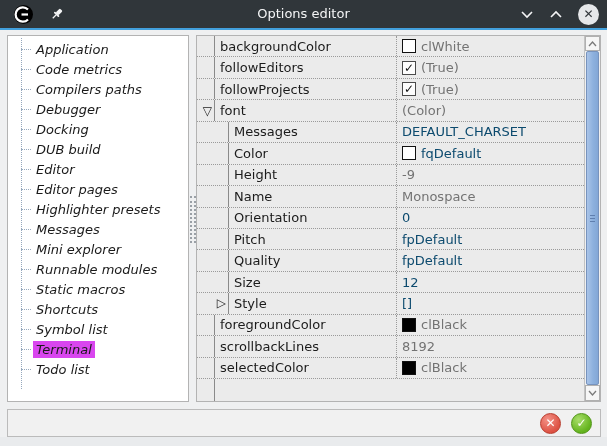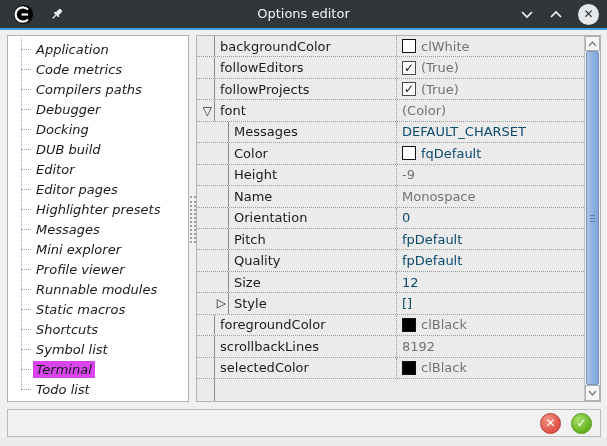--- a/index.html
+++ b/index.html
@@ -144,23 +144,20 @@
         <div class="tree-item">
           <span class="tree-label">Highlighter presets</span>
         </div>
         <div class="tree-item">
           <span class="tree-label">Messages</span>
         </div>
         <div class="tree-item">
           <span class="tree-label">Mini explorer</span>
         </div>
         <div class="tree-item">
-          <span class="tree-label">Profile viewer</span>
-        </div>
-        <div class="tree-item">
           <span class="tree-label">Runnable modules</span>
         </div>
         <div class="tree-item">
           <span class="tree-label">Static macros</span>
         </div>
         <div class="tree-item">
           <span class="tree-label">Shortcuts</span>
         </div>
         <div class="tree-item">
           <span class="tree-label">Symbol list</span>

